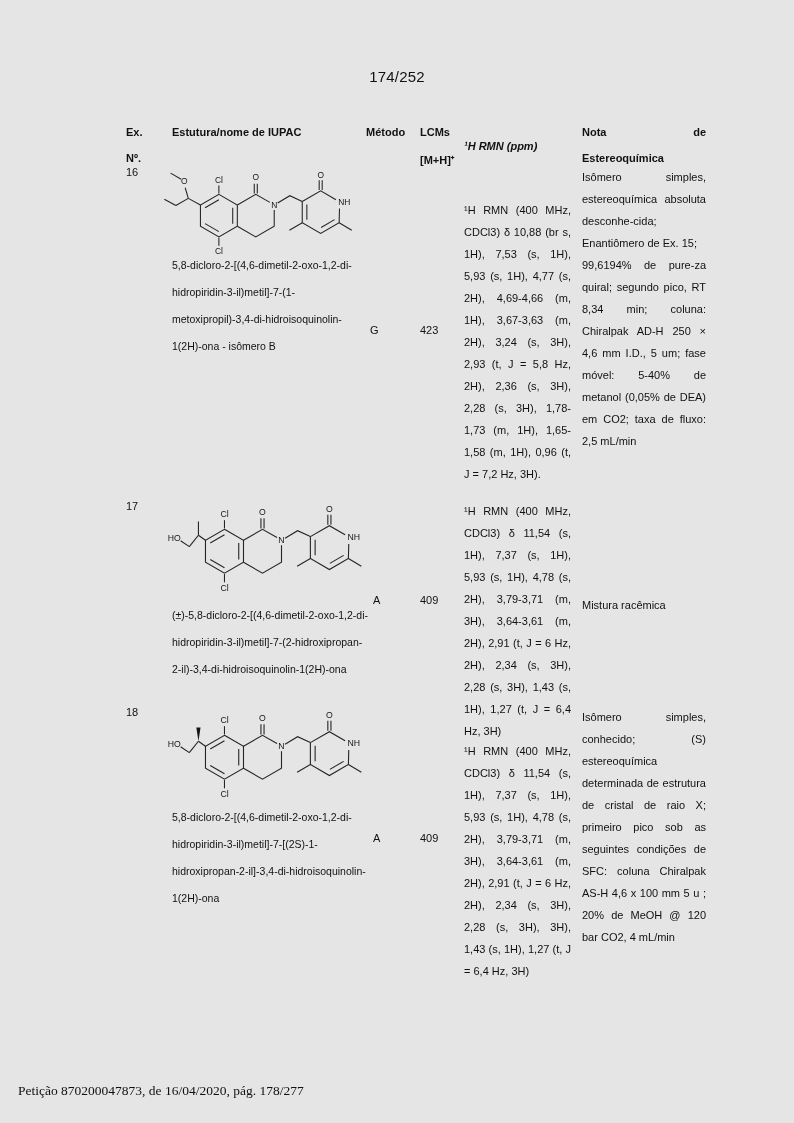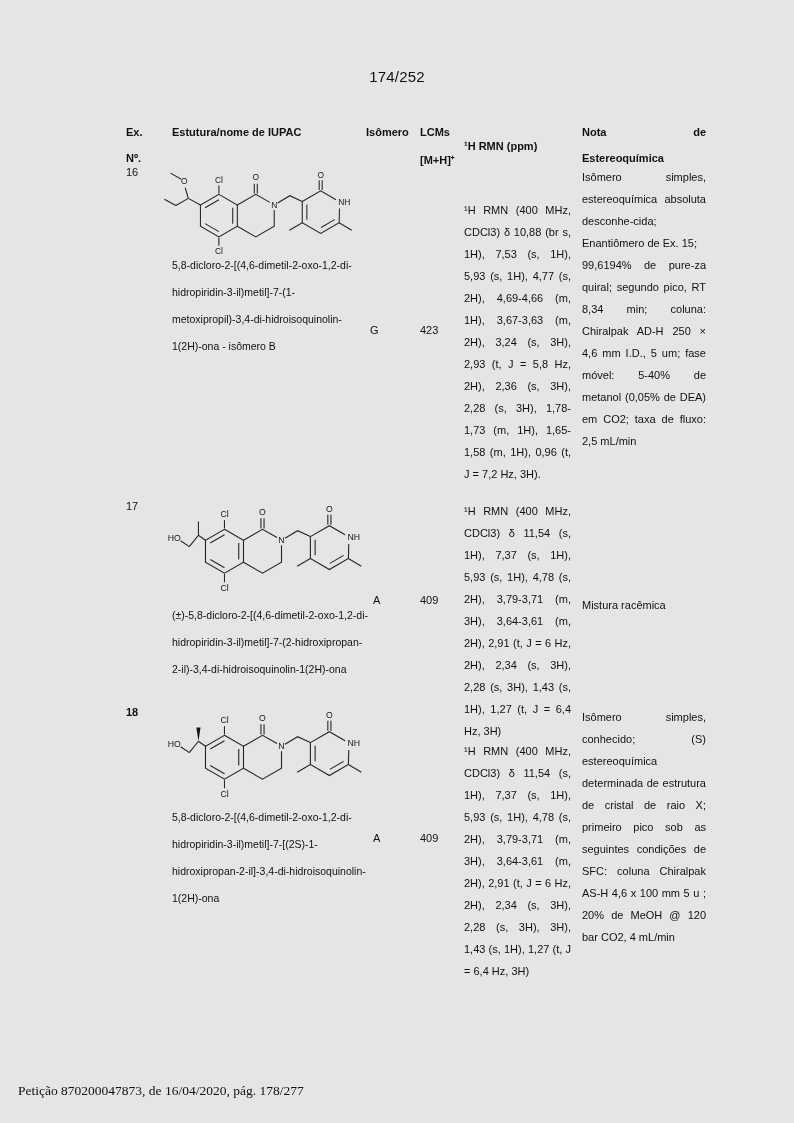--- a/index.html
+++ b/index.html
@@ -23,24 +23,24 @@
 </head>
 <body>
 
 <div class="page">
 
   <div class="abs title" style="left:0;right:0;top:68;text-align:center;top:68px;">174/252</div>
 
   <div class="abs hdr" style="left:126px;top:126px;text-align:right;">Ex.</div>
   <div class="abs hdr" style="left:126px;top:152px;">Nº.</div>
   <div class="abs hdr" style="left:172px;top:126px;">Estutura/nome de IUPAC</div>
-  <div class="abs hdr" style="left:366px;top:126px;">Isômero</div>
+  <div class="abs hdr" style="left:366px;top:126px;">Método</div>
   <div class="abs hdr" style="left:420px;top:126px;">LCMs</div>
   <div class="abs hdr" style="left:420px;top:152px;">[M+H]⁺</div>
-  <div class="abs hdr" style="left:464px;top:140px;">¹H RMN (ppm)</div>
+  <div class="abs hdr" style="left:464px;top:140px;font-style:italic;">¹H RMN (ppm)</div>
   <div class="abs hdr nota-split" style="left:582px;top:126px;">
     <span>Nota</span>
     <span>de</span>
   </div>
   <div class="abs hdr" style="left:582px;top:152px;">Estereoquímica</div>
 
   <div class="abs txt" style="left:126px;top:166px;">16</div>
 
   <svg class="abs" style="left:162px;top:166px;" width="206" height="94" viewBox="0 0 232 106">
 
@@ -126,21 +126,21 @@
   </svg>
 
   <div class="abs txt name just" style="left:172px;top:602px;">(±)-5,8-dicloro-2-[(4,6-dimetil-2-oxo-1,2-di-hidropiridin-3-il)metil]-7-(2-hidroxipropan-2-il)-3,4-di-hidroisoquinolin-1(2H)-ona</div>
   <div class="abs txt" style="left:373px;top:594px;">A</div>
   <div class="abs txt" style="left:420px;top:594px;">409</div>
   <div class="abs txt nmr just" style="left:464px;top:500px;">¹H RMN (400 MHz, CDCl3) δ 11,54 (s, 1H), 7,37 (s, 1H), 5,93 (s, 1H), 4,78 (s, 2H), 3,79-3,71 (m, 3H), 3,64-3,61 (m, 2H), 2,91 (t, J = 6 Hz, 2H), 2,34 (s, 3H), 2,28 (s, 3H), 1,43 (s, 1H), 1,27 (t, J = 6,4 Hz, 3H)</div>
   <div class="abs txt note" style="left:582px;top:594px;">
       <div class="para">Mistura racêmica</div>
     </div>
 
-  <div class="abs txt" style="left:126px;top:706px;font-weight:bold;">18</div>
+  <div class="abs txt" style="left:126px;top:706px;">18</div>
 
   <svg class="abs" style="left:166px;top:706px;" width="212" height="97" viewBox="0 0 232 106">
     <polygon class="bond" points="64,32 84.8,44 84.8,68 64,80 43.2,68 43.2,44"></polygon>
     <line class="bond" x1="48.4" y1="47" x2="64" y2="38"></line>
     <line class="bond" x1="79.6" y1="47" x2="79.6" y2="65"></line>
     <line class="bond" x1="48.4" y1="65" x2="64" y2="74"></line>
     <path class="bond" d="M84.8,44 L105.6,32 L121.5,41 M126.4,49.5 L126.4,68 L105.6,80 L84.8,68"></path>
     <line class="bond" x1="103.9" y1="31" x2="103.9" y2="20"></line>
     <line class="bond" x1="107.3" y1="31" x2="107.3" y2="20"></line>
     <text x="105.6" y="16" text-anchor="middle">O</text>

